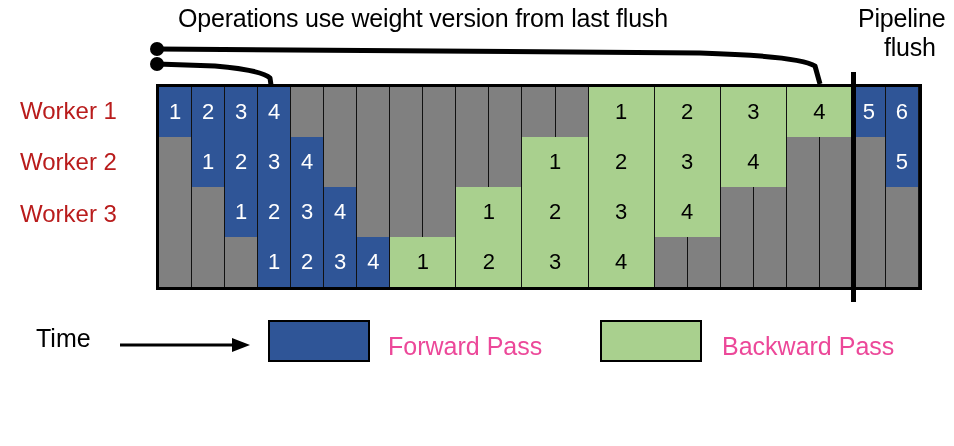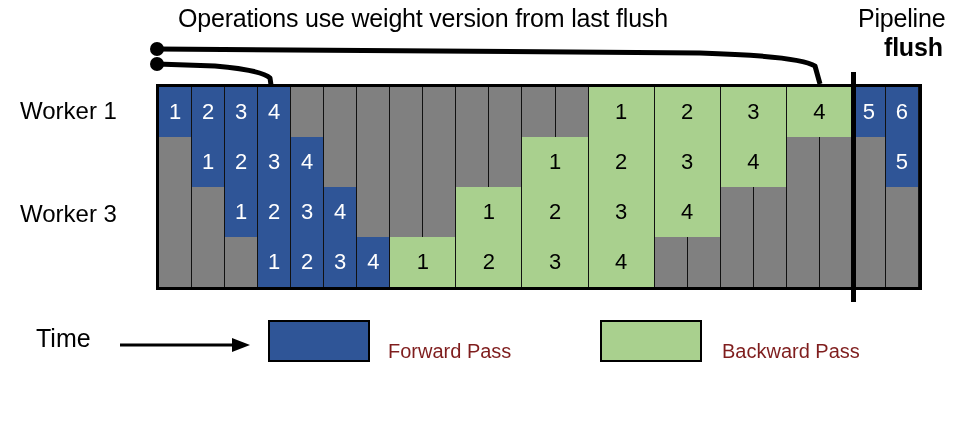--- a/index.html
+++ b/index.html
@@ -17,33 +17,33 @@
   .ann-text{
     position:absolute;
     font-size:25px;
     color:#000;
     white-space:nowrap;
     letter-spacing:-0.2px;
     font-family:"Liberation Sans", sans-serif;
   }
   #ann-main{left:178px;top:4px;}
   #ann-flush-1{left:858px;top:4px;}
-  #ann-flush-2{left:884px;top:33px;font-weight:bold;}
+  #ann-flush-2{left:884px;top:33px;}
 
   
   #arrows{position:absolute;left:0;top:0;width:954px;height:446px;pointer-events:none;}
 
   
   .wlabel{
     position:absolute;
     left:20px;
     width:128px;
     text-align:left;
     font-size:24px;
-    color:#000000;
+    color:#b91c1c;
     white-space:nowrap;
   }
 
   
   #grid{
     position:absolute;
     left:156px;top:84px;
     width:766px;height:206px;
     border:3px solid #000;
     box-sizing:border-box;
@@ -93,22 +93,22 @@
   #time-arrow{position:absolute;left:120px;top:22px;}
   .swatch{
     position:absolute;top:8px;
     width:102px;height:42px;
     border:2px solid #000;
     box-sizing:border-box;
   }
   #sw-fwd{left:268px;background:#2F5597;}
   #sw-bwd{left:600px;background:#A9D08E;}
   .legtext{
-    position:absolute;top:28px;
-    font-size:20px;color:#7f1d1d;white-space:nowrap;
+    position:absolute;top:20px;
+    font-size:25px;color:#ec4899;white-space:nowrap;
   }
   #lt-fwd{left:388px;}
   #lt-bwd{left:722px;}
 
   
   #caption{
     position:absolute;left:0;top:390px;width:954px;
     text-align:center;
     font-family:"Liberation Serif", serif;
     font-size:27px;color:#000;
@@ -130,20 +130,21 @@
 
     <path d="M 157 49 L 700 53 Q 800 56 815 66 L 820 84" fill="none" stroke="#000" stroke-width="5" stroke-linecap="butt" stroke-linejoin="round"></path>
 
     <path d="M 157 64 L 215 66 Q 262 70 270 78 L 272 92" fill="none" stroke="#000" stroke-width="5" stroke-linecap="butt" stroke-linejoin="round"></path>
 
     <circle cx="157" cy="49" r="7" fill="#000"></circle>
     <circle cx="157" cy="64" r="7" fill="#000"></circle>
   </svg>
 
   <div class="wlabel" style="top:97px">Worker 1</div>
+  <div class="wlabel" style="top:148px">Worker 2</div>
   <div class="wlabel" style="top:200px">Worker 3</div>
 
   <div id="grid">
       <div class="row" style="top: 0px; height: 50px;">
         <div class="cell fwd" style="left: 0px; width: 33.0435px;">1</div>
         <div class="cell fwd" style="left: 33.0435px; width: 33.0435px;">2</div>
         <div class="cell fwd" style="left: 66.087px; width: 33.0435px;">3</div>
         <div class="cell fwd" style="left: 99.1304px; width: 33.0435px;">4</div>
         <div class="cell idle" style="left: 132.174px; width: 33.0435px;"></div>
         <div class="cell idle" style="left: 165.217px; width: 33.0435px;"></div>

